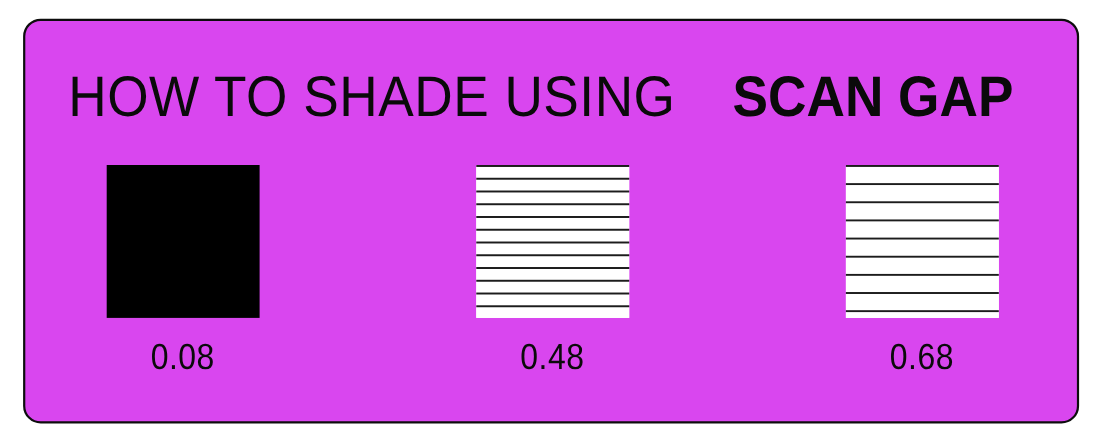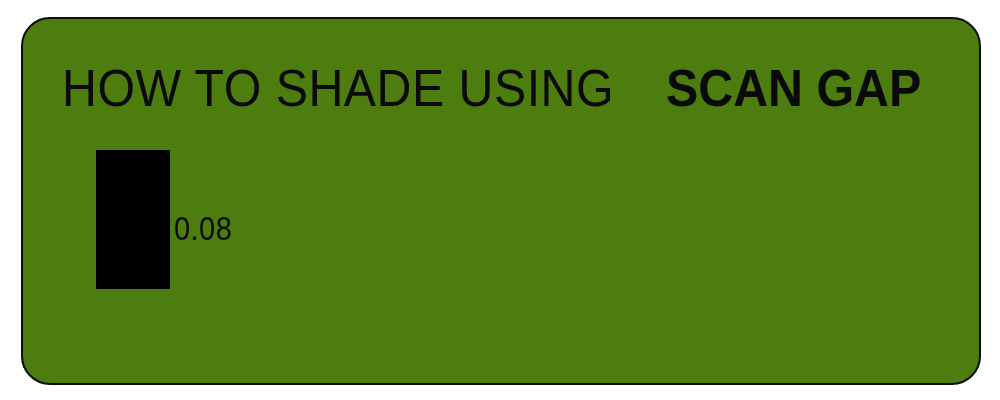--- a/index.html
+++ b/index.html
@@ -59,20 +59,21 @@
     top: 131px;
     width: 812px;
     height: 200px;
     display: flex;
     justify-content: space-between;
     align-items: flex-start;
   }
   .swatch-cell {
     width: 140px;
     display: flex;
+    flex-direction: column;
     align-items: center;
   }
   .swatch {
     width: 139px;
     height: 139px;
     background-color: #ffffff;
     background-repeat: repeat;
     background-position: 0 0;
   }
   .swatch.solid { background-color: #000000; }
@@ -84,31 +85,39 @@
     font-weight: 300;
     letter-spacing: 0.5px;
     transform: scaleX(0.88);
     color: #0a0a0a;
     line-height: 1;
   }
 </style>
 </head>
 <body>
 
-<div id="card" style="border-color: rgb(13, 13, 13); border-radius: 29px; background: #4d7c0f;">
+<div id="card" style="border-color: rgb(13, 13, 13); border-radius: 16px; background: #d946ef;">
 
   <div id="title">
     <span class="t-light">HOW TO SHADE USING</span><span class="t-bold">SCAN GAP</span>
   </div>
 
   <div id="swatch-row">
 
     <div class="swatch-cell">
       <div class="swatch solid"></div>
       <div class="swatch-label">0.08</div>
     </div>
 
 
 
+    <div class="swatch-cell">
+      <div class="swatch" style="background-image: repeating-linear-gradient(rgb(28, 28, 28) 0px, rgb(28, 28, 28) 2px, rgb(255, 255, 255) 2px, rgb(255, 255, 255) 11.6px); background-size: 100% 11.6px;"></div>
+      <div class="swatch-label">0.48</div>
+    </div>
 
+    <div class="swatch-cell">
+      <div class="swatch" style="background-image: repeating-linear-gradient(rgb(28, 28, 28) 0px, rgb(28, 28, 28) 2px, rgb(255, 255, 255) 2px, rgb(255, 255, 255) 16.5px); background-size: 100% 16.5px;"></div>
+      <div class="swatch-label">0.68</div>
+    </div>
 
   </div>
 </div>
 
 </body></html>

